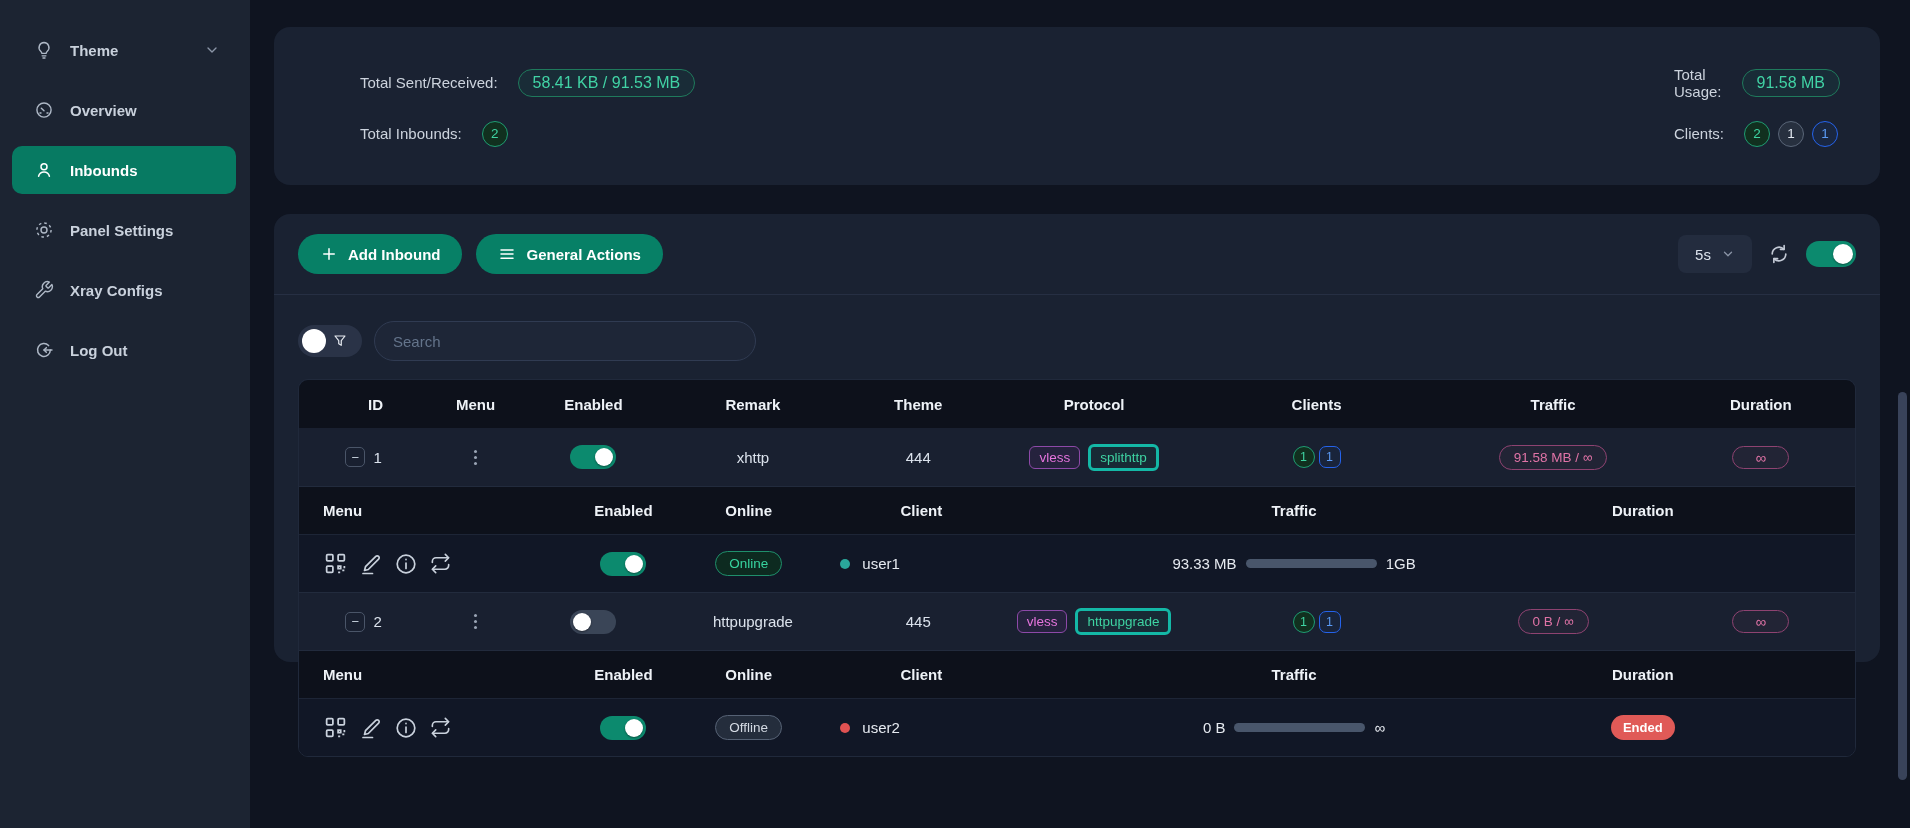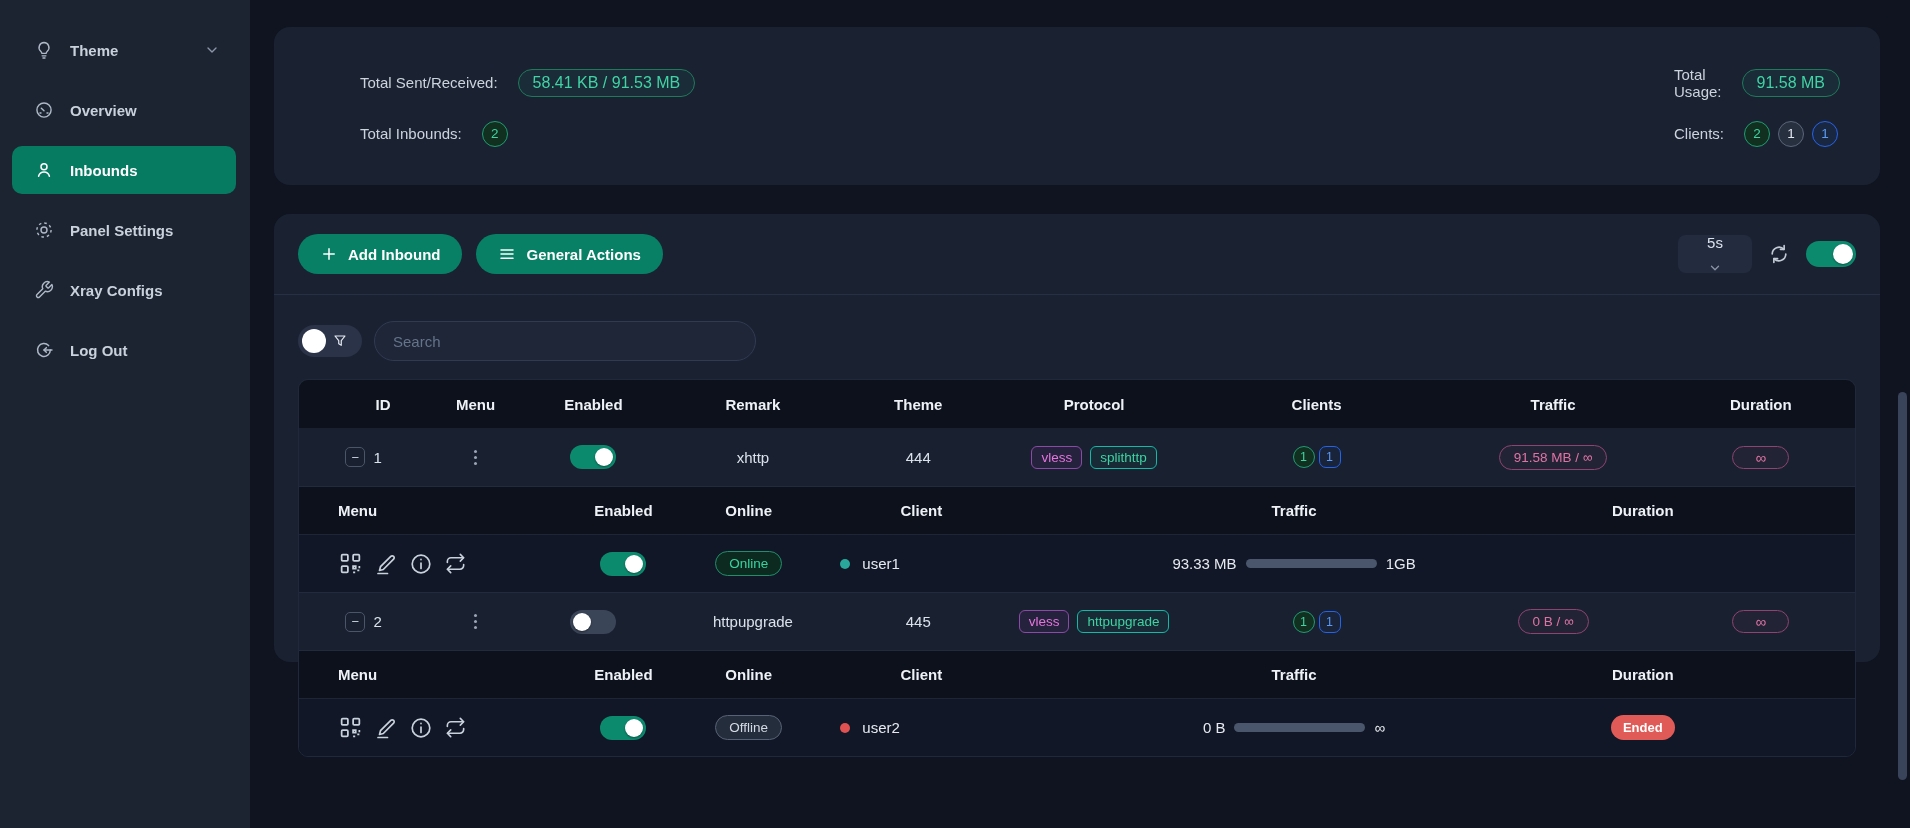--- a/index.html
+++ b/index.html
@@ -48,21 +48,21 @@
   .toolbar { display:flex; align-items:center; height:40px; }
   .btn {
     height:40px; border-radius:20px; background:#078066; color:#fff; border:none;
     display:inline-flex; align-items:center; gap:10px; padding:0 22px;
     font-size:15px; font-weight:bold; font-family:inherit; cursor:pointer; margin-right:14px;
   }
   .btn .bicon { display:flex; color:#fff; }
   .toolbar-right { margin-left:auto; display:flex; align-items:center; gap:16px; }
   .interval-select { height:38px; min-width:74px; background:#232c3e; border-radius:8px;
     display:inline-flex; align-items:center; justify-content:center; gap:10px; padding:0 12px;
-    color:#dbe2ec; cursor:pointer;flex-direction:column; }
+    color:#dbe2ec; cursor:pointer; }
   .interval-select .chev { color:#8b95a7; display:flex; }
   .icon-btn { color:#c3cad6; cursor:pointer; display:flex; }
 
   .switch { border-radius:13px; position:relative; cursor:pointer; flex:0 0 auto; }
   .switch .knob { position:absolute; top:3px; background:#fff; border-radius:50%;
     box-shadow:0 1px 2px rgba(0,0,0,.4); }
   .switch.lg { width:50px; height:26px; } .switch.lg .knob { width:20px; height:20px; }
   .switch.md { width:46px; height:24px; } .switch.md .knob { width:18px; height:18px; }
   .switch.on  { background:#0c8a6e; } .switch.on .knob  { right:3px; }
   .switch.off { background:#3a4557; } .switch.off .knob { left:3px; }
@@ -85,32 +85,32 @@
   .table { margin-top:18px; border-radius:10px; overflow:hidden; border:1px solid #20293b; }
   .trow { display:grid; align-items:center; }
   .trow.main-cols { grid-template-columns:8.3% 6.1% 9.05% 11.45% 9.8% 12.8% 15.8% 14.6% 12.1%; }
   .trow.sub-cols  { grid-template-columns:15.8% 10.1% 6% 16.2% 31.7% 20.2%; }
   .thead { background:#0d111b; height:48px; font-weight:bold; color:#eef2f7; }
   .tcell { display:flex; align-items:center; justify-content:center; gap:8px; }
   .tcell.left { justify-content:flex-start; }
   .row-inbound { background:#192030; height:58px; border-top:1px solid #222b3d; }
   .row-client  { background:#111726; height:58px; border-top:1px solid #1d2536; }
   .thead.sub { border-top:1px solid #222b3d; }
-  .pad-l { padding-left:39px;text-align:center; }
+  .pad-l { padding-left:24px;text-align:center; }
   .dur-pad { padding-right:110px; }
 
   .minus-box { width:20px; height:20px; border:1.5px solid #4a5568; border-radius:5px;
     color:#cbd5e1; display:inline-flex; align-items:center; justify-content:center;
     font-size:13px; line-height:1; cursor:pointer; }
   .dots { display:inline-flex; flex-direction:column; gap:3px; cursor:pointer; padding:4px; }
   .dots i { width:3px; height:3px; border-radius:50%; background:#9aa5b5; }
 
   .tag { border-radius:6px; padding:3px 9px; font-size:13.5px; white-space:nowrap; }
   .tag.vless { color:#e574dd; border:1px solid #8d49a8; background:rgba(150,60,180,0.10); }
-  .tag.green { color:#3ed3a2; border:1px solid #14b8a6; background:rgba(16,185,129,0.07); }
+  .tag.green { color:#3ed3a2; border:3px solid #14b8a6; background:rgba(16,185,129,0.07); }
 
   .cbadge { min-width:22px; height:22px; display:inline-flex; align-items:center;
     justify-content:center; font-size:12.5px; padding:0 3px; }
   .cbadge.green { border:1px solid #1f9d72; background:#11301f; color:#3ed3a2; border-radius:50%; }
   .cbadge.blue  { border:1px solid #2563eb; background:rgba(37,99,235,0.06); color:#5b9bf5; border-radius:7px; margin-left:-4px; }
 
   .pill-pink { border:1px solid #8e4371; background:rgba(224,115,166,0.05); color:#e073a6;
     border-radius:14px; padding:4px 14px; font-size:13.5px; white-space:nowrap; }
   .pill-pink.inf { padding:2px 22px; font-size:15px; }
 

